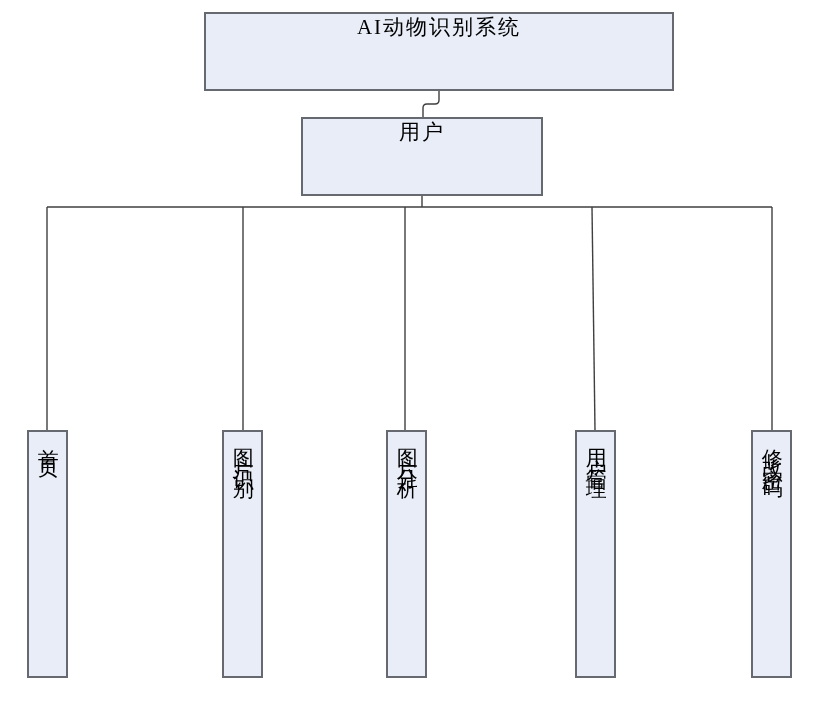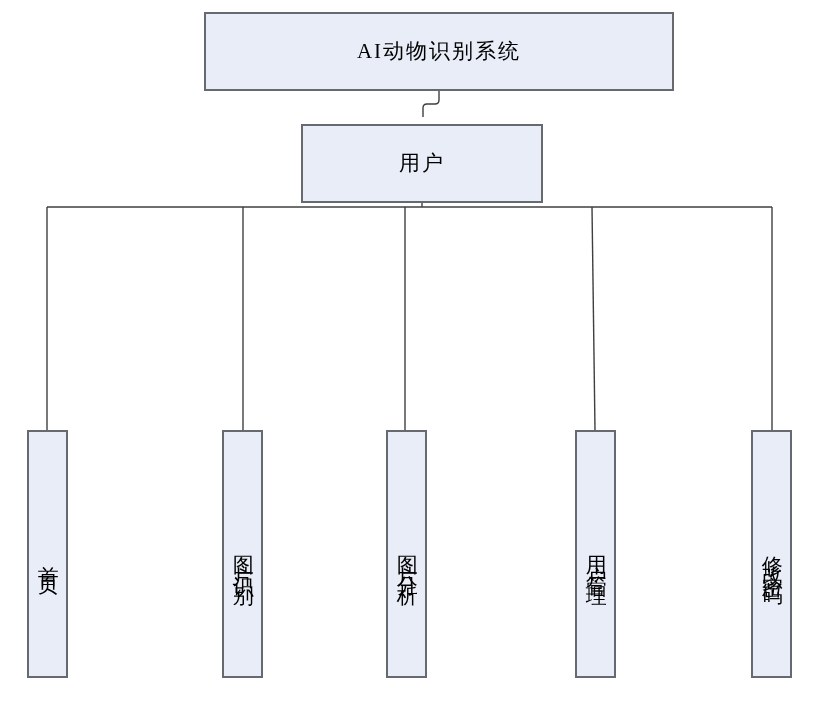--- a/index.html
+++ b/index.html
@@ -31,29 +31,29 @@
     stroke: var(--line);
     stroke-width: 1.4;
     fill: none;
   }
 
   .node {
     position: absolute;
     background: var(--box-fill);
     border: 2px solid var(--box-border);
     display: flex;
-    align-items: center;
+    align-items: flex-start;
     justify-content: center;
     font-size: 21px;
     line-height: 1.3;
     color: var(--text);
   }
 
   .node.root  { left: 204px; top: 12px;  width: 470px; height: 79px; }
-  .node.actor { left: 301px; top: 124px; width: 242px; height: 79px; }
+  .node.actor { left: 301px; top: 117px; width: 242px; height: 79px; }
 
   .node.module { top: 430px; width: 41px; height: 248px; }
   .node.m1 { left: 27px;  }
   .node.m2 { left: 222px; }
   .node.m3 { left: 386px; }
   .node.m4 { left: 575px; }
   .node.m5 { left: 751px; }
 
   .node.module .label {
     writing-mode: vertical-rl;

